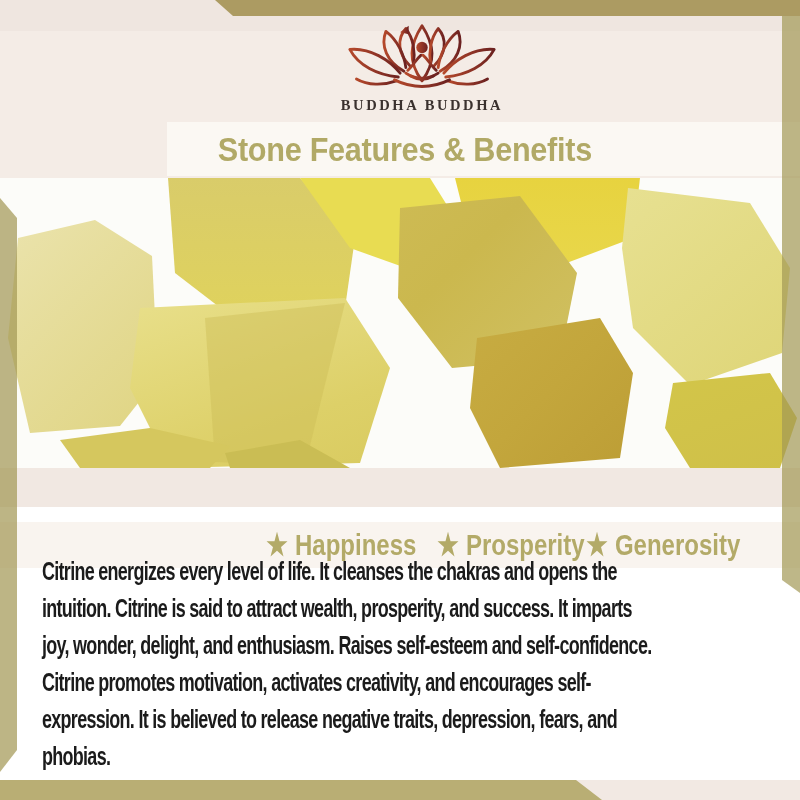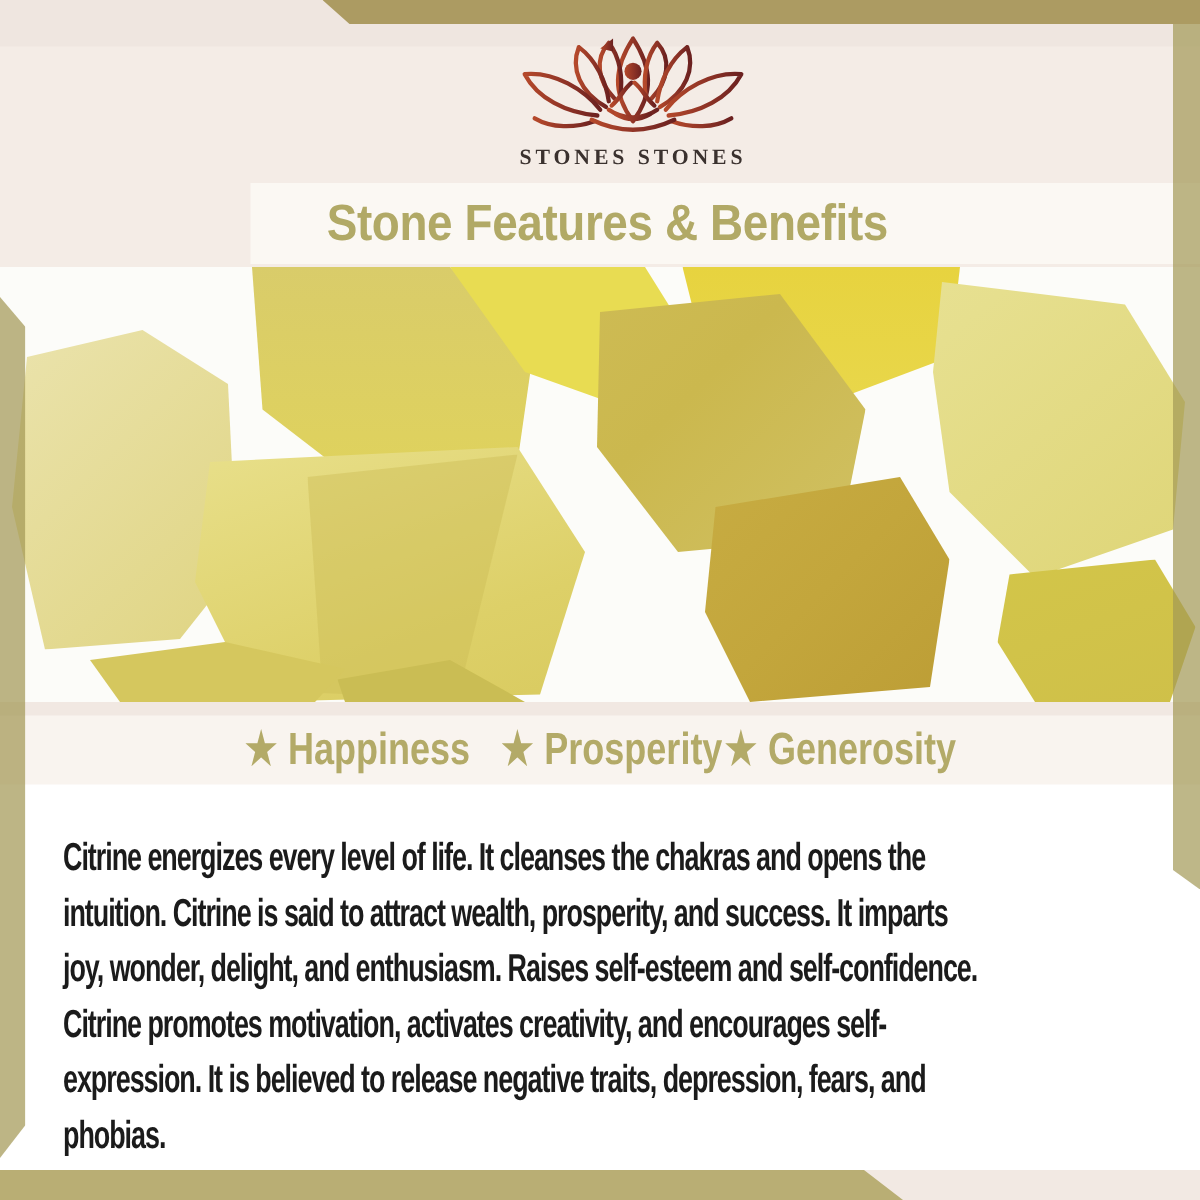--- a/index.html
+++ b/index.html
@@ -61,22 +61,22 @@
       background:#d5c75e;}
   .s11{clip-path:polygon(225px 275px,300px 262px,350px 290px,230px 290px);
       background:#cabd54;}
   
   .mid-beige{position:absolute;left:0;top:468px;width:800px;height:39px;background:#f1e8e2;}
   .citrine-banner{position:absolute;left:13px;top:468px;width:242px;height:39px;background:#b2a871;
     clip-path:polygon(0 0,232px 0,100% 100%,0 100%);}
   .citrine-banner .label{display:block;padding-left:70px;line-height:38px;color:#ffffff;
     font-size:27px;font-weight:bold;letter-spacing:.5px;}
   
-  .stars-row{position:absolute;left:0;top:477px;width:800px;height:46px;background:#f9f4ef;
-    text-align:center;line-height:46px;}
+  .stars-row{position:absolute;left:0;top:522px;width:800px;height:46px;background:#f9f4ef;
+    text-align:right;line-height:46px;}
   .stars-inner{display:inline-block;transform:scaleX(.8);transform-origin:center;white-space:nowrap;
     font-size:30px;font-weight:bold;color:#b3aa68;}
   .benefit{display:inline;}
   .benefit .star{margin-right:9px;}
   .benefit.b2{margin-left:26px;}
   .benefit.b3{margin-left:2px;}
   
   .description{position:absolute;left:42px;top:553px;width:760px;}
   .desc-line{height:37px;line-height:37px;white-space:nowrap;font-size:26px;font-weight:bold;
     letter-spacing:-1px;color:#1b1b1b;transform:scaleX(.69);transform-origin:left center;}
@@ -125,21 +125,21 @@
       </g>
       <g stroke="url(#lg)" fill="none" stroke-width="3" stroke-linecap="round">
 
         <path d="M84,37 C78,42 76,48 70,53"></path>
         <path d="M86,37 C92,42 94,48 100,53"></path>
 
         <path d="M68,56 C78,63 92,63 102,56"></path>
         <path d="M73,59 Q85,66 97,59"></path>
       </g>
     </svg>
-    <div class="brand-name">STONES STONES</div>
+    <div class="brand-name">BUDDHA BUDDHA</div>
   </div>
 
   <div class="white-banner"></div>
   <div class="page-title">
     <span>Stone Features &amp; Benefits</span>
   </div>
 
   <div class="photo">
     <div class="stone s1"></div>
     <div class="stone s2"></div>

